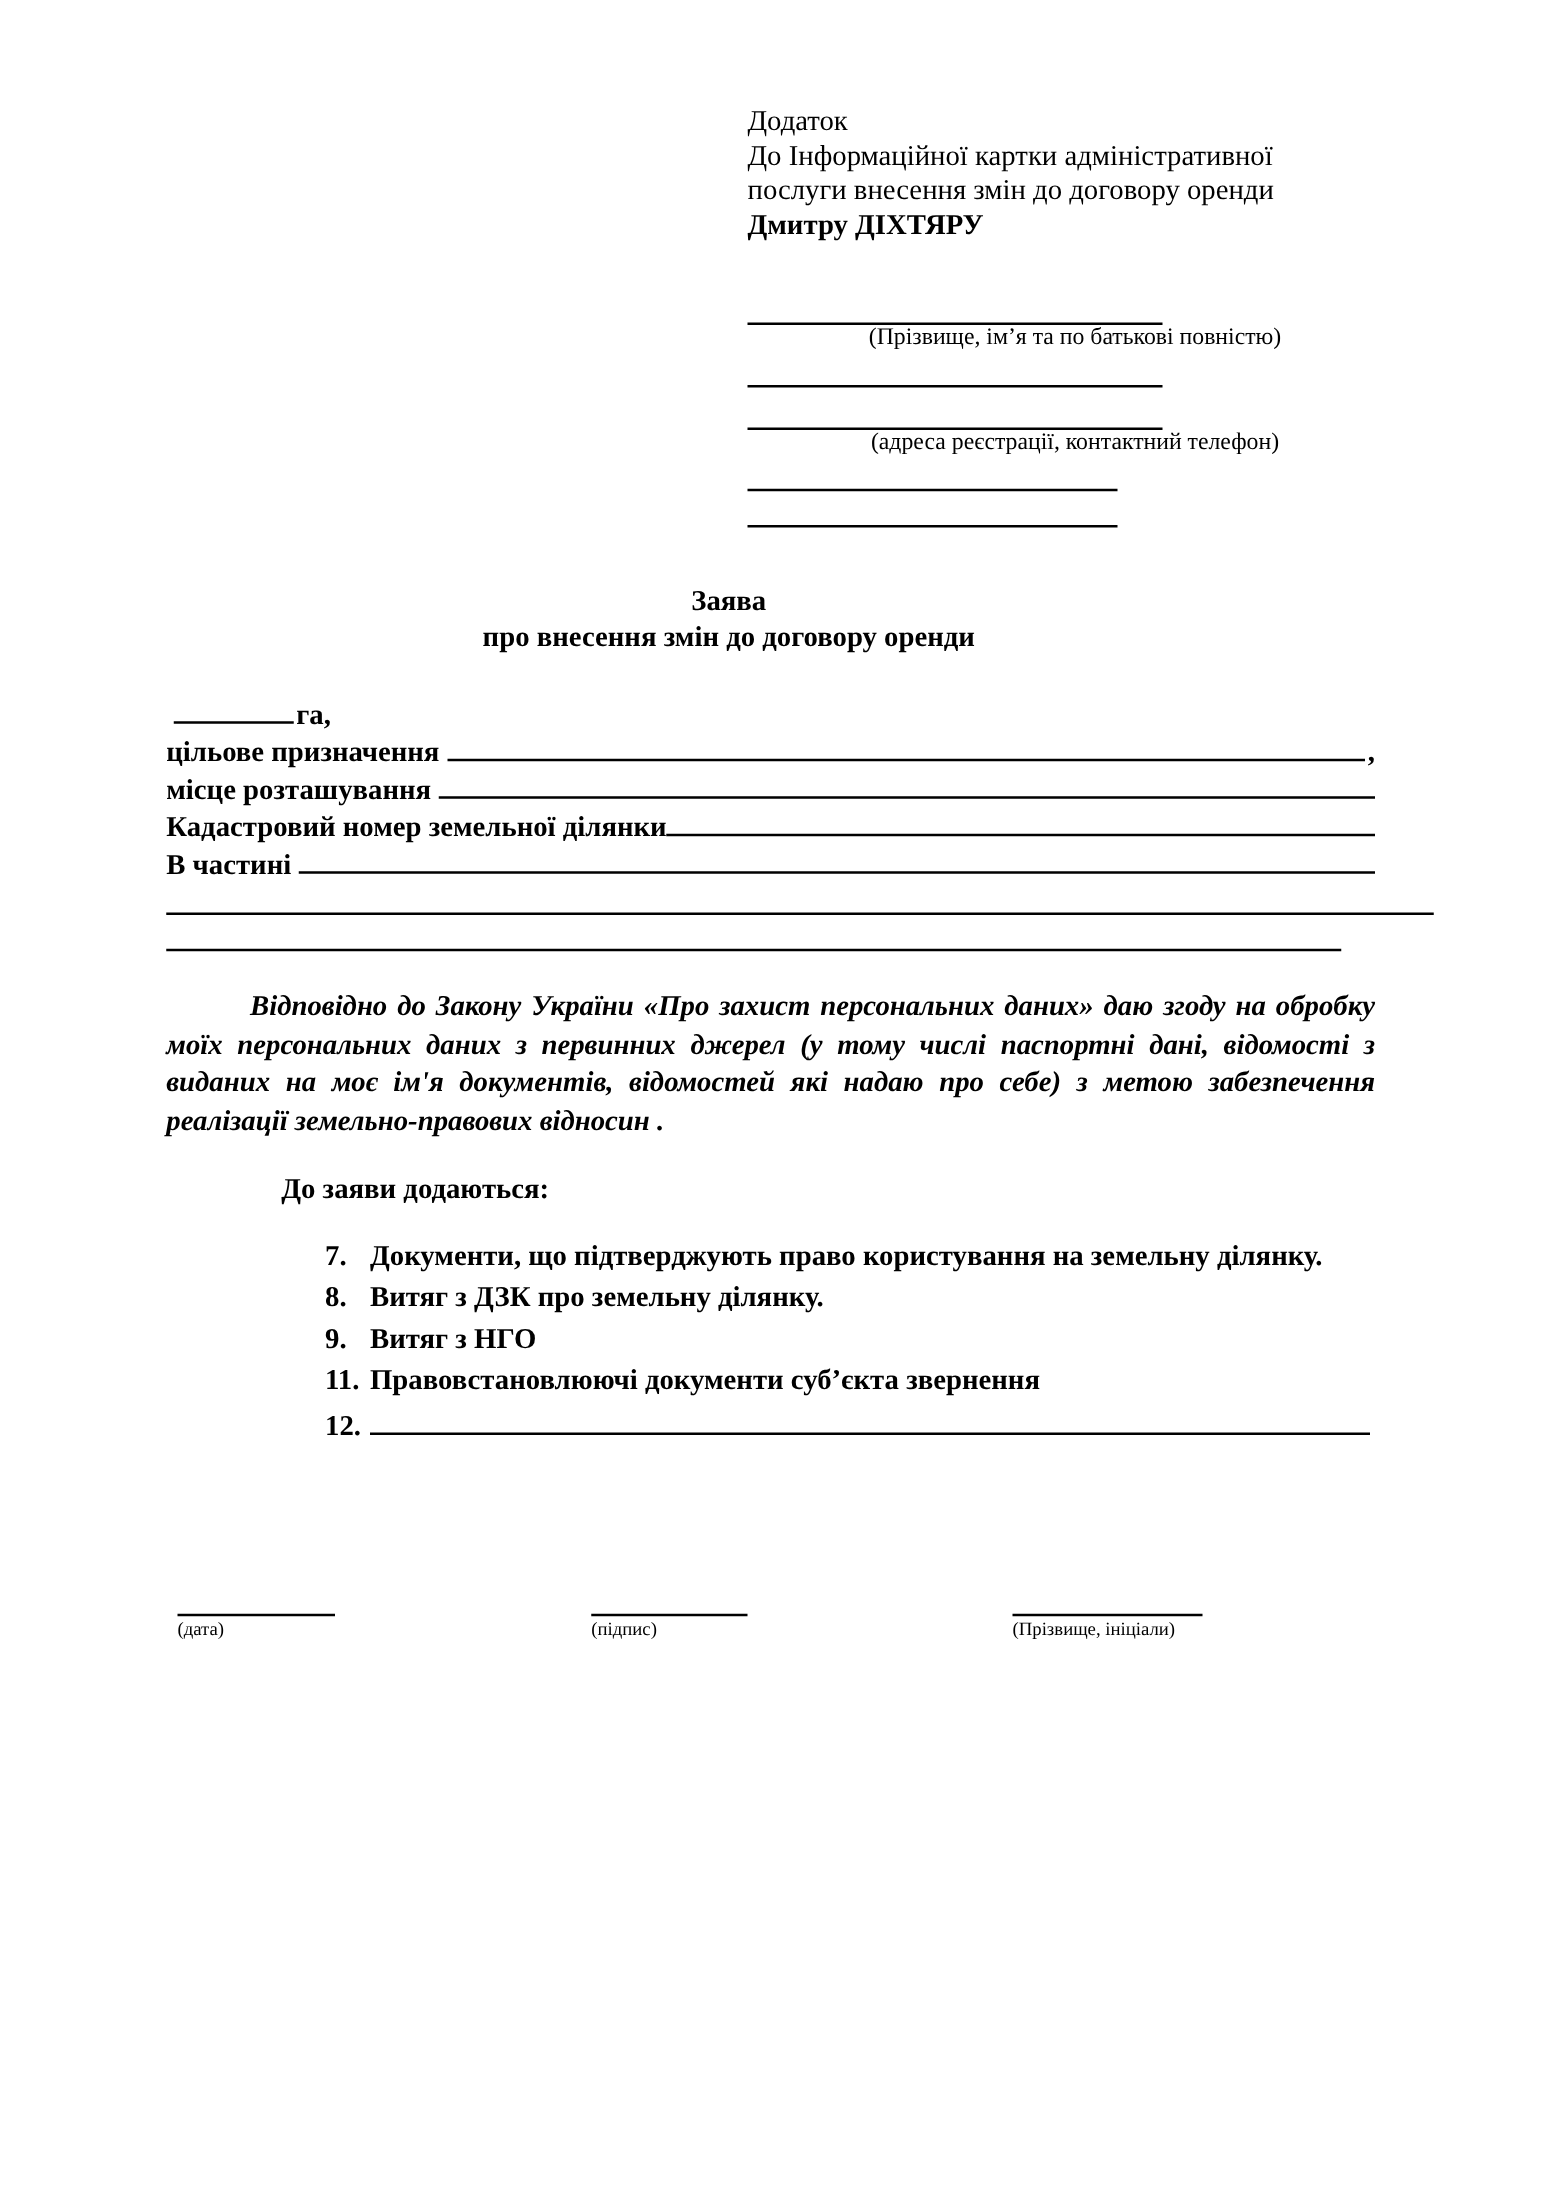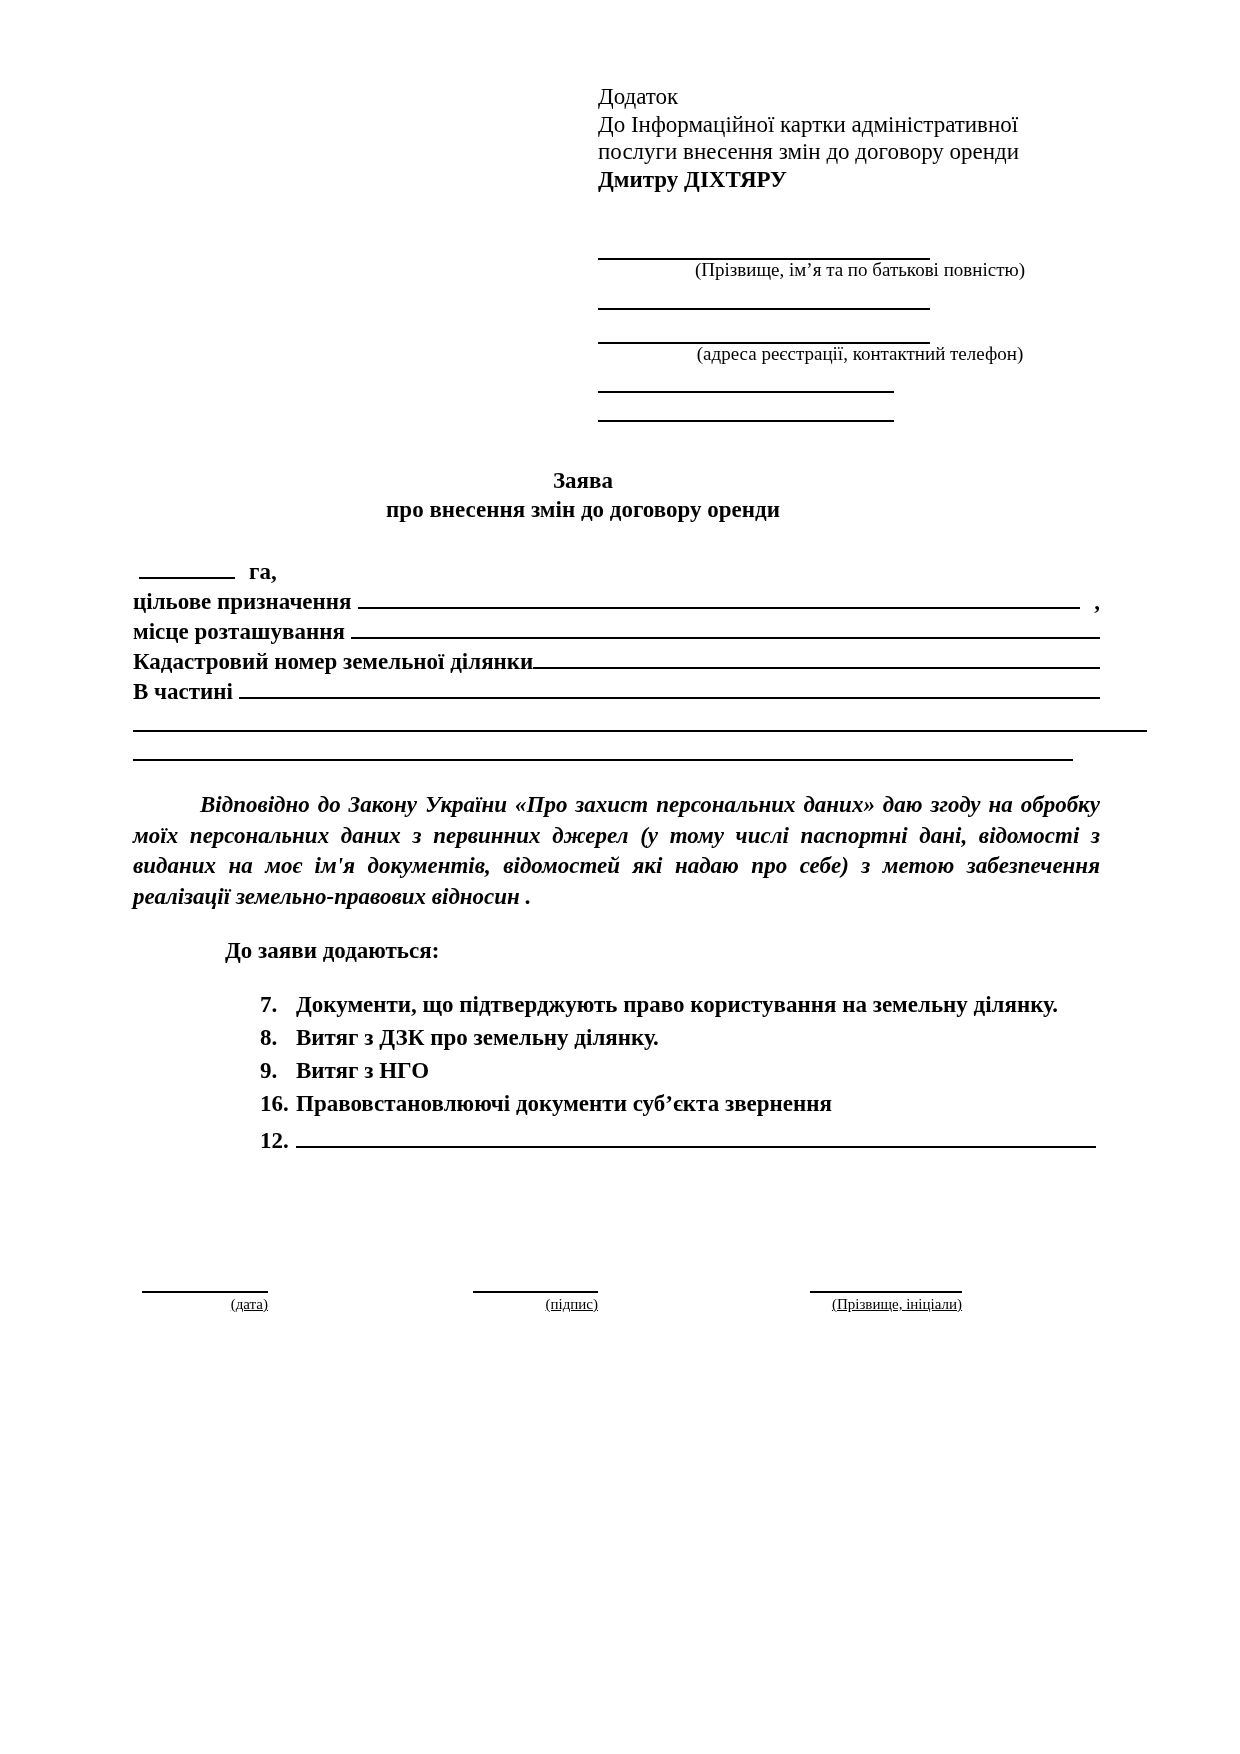--- a/index.html
+++ b/index.html
@@ -31,21 +31,21 @@
 
   
   .title { left: 133px; top: 466px; width: 900px; text-align: center;
            font-size: 23px; font-weight: bold; line-height: 29px; }
 
   
   .request { left: 133px; top: 553px; width: 967px; font-size: 23px; font-weight: bold; }
   .rrow { display: flex; align-items: baseline; height: 30px; }
   .rrow .blank { flex: 1 1 auto; border-bottom: 2px solid #000; height: 24px; margin-left: 6px; }
   .rrow .blank.fixed { flex: 0 0 auto; width: 96px; }
-  .rrow .suffix { margin-left: 14px; text-align: center; }
+  .rrow .suffix { margin-left: 2px; text-align: center; }
   .rrow.fullline { display: block; height: 29px; }
   .rrow.fullline .blank { display: block; margin-left: 0; height: 27px; }
   .w-wide  { width: 1014px; }
   .w-short { width: 940px; }
   .nogap .blank { margin-left: 0; }
 
   
   .consent {
     left: 133px; top: 790px; width: 967px;
     font-size: 23px; line-height: 30.5px;
@@ -54,21 +54,21 @@
   }
 
   
   .attach-head { left: 225px; top: 938px; font-size: 23px; font-weight: bold; }
   .attach-list { left: 260px; top: 988px; width: 840px; font-size: 23px; font-weight: bold; }
   .li { display: flex; align-items: baseline; min-height: 33px; line-height: 33px; }
   .li .num { flex: 0 0 36px; }
   .li .blank12 { flex: 0 0 auto; width: 800px; border-bottom: 2px solid #000; height: 26px; }
 
   
-  .sig { top: 1264px; text-align: right; text-decoration: underline; }
+  .sig { top: 1264px; text-align: left; }
   .sig .sline { border-bottom: 2px solid #000; height: 27px; }
   .sig .scap { font-size: 15px; line-height: 19px; margin-top: 2px; white-space: nowrap; }
   .sig1 { left: 142px; width: 126px; }
   .sig2 { left: 473px; width: 125px; }
   .sig3 { left: 810px; width: 152px; }
 </style>
 </head>
 <body>
 
 <div class="abs hdr">
@@ -134,21 +134,21 @@
   </div>
   <div class="li">
     <span class="num">8.</span>
     <span>Витяг з ДЗК про земельну ділянку.</span>
   </div>
   <div class="li">
     <span class="num">9.</span>
     <span>Витяг з НГО</span>
   </div>
   <div class="li">
-    <span class="num">16.</span>
+    <span class="num">11.</span>
     <span>Правовстановлюючі документи суб’єкта звернення</span>
   </div>
   <div class="li">
     <span class="num">12.</span>
     <span class="blank12"></span>
   </div>
 </div>
 
 <div class="abs sig sig1">
   <div class="sline"></div>

